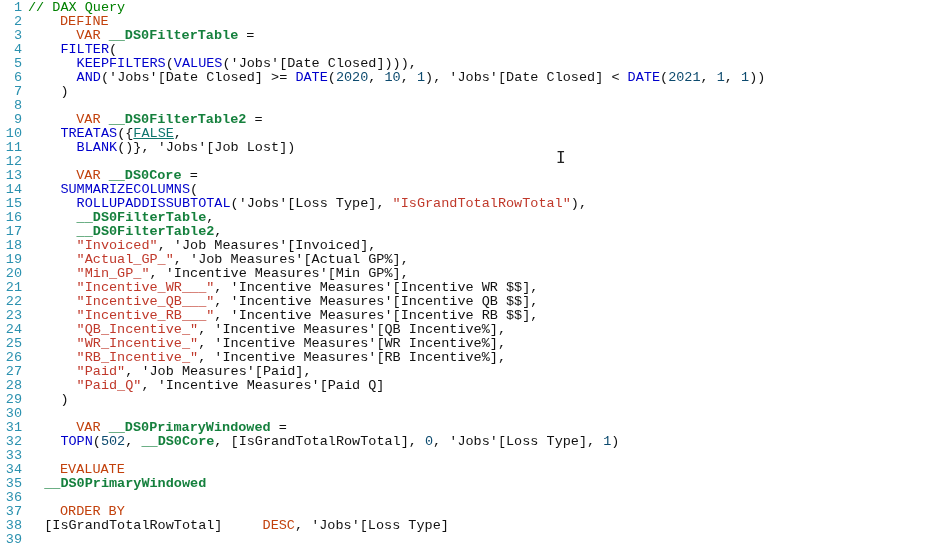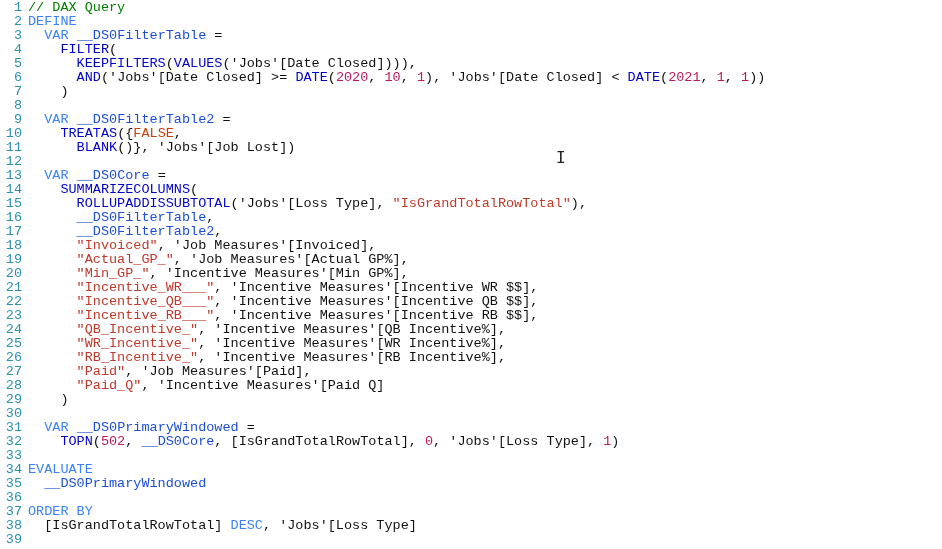--- a/index.html
+++ b/index.html
@@ -26,29 +26,29 @@
     min-width: 18px;
   }
   .gutter div, .code div.line {
     height: 14px;
   }
   .code {
     flex: 1;
     color: #111;
   }
   .tok-comment { color: #008000; margin-top: 29px; }
-  .tok-keyword { color: #3b82f6; }
+  .tok-keyword { color: #c2410c; margin-left: 32px; }
   .tok-func    { color: #0000cc; }  
   .tok-ident   { color: #111; }
   .tok-redstr  { color: #c0392b; }
-  .tok-number  { color: #be185d; margin-top: 32px; }
+  .tok-number  { color: #0c4a6e; margin-top: 32px; }
   .tok-punct   { color: #111; }
   .tok-col     { color: #111; text-align: center; }
-  .tok-var     { color: #1d4ed8; }
-  .tok-blue    { color: #c2410c; }
+  .tok-var     { color: #15803d; font-weight: bold; }
+  .tok-blue    { color: #0f766e; text-decoration: underline; }
   .caret {
     position: absolute;
     left: 556px;
     top: 148px;
     font-family: Consolas, monospace;
     color: #222;
     pointer-events: none;
     font-size: 16px;
   }
 </style>

